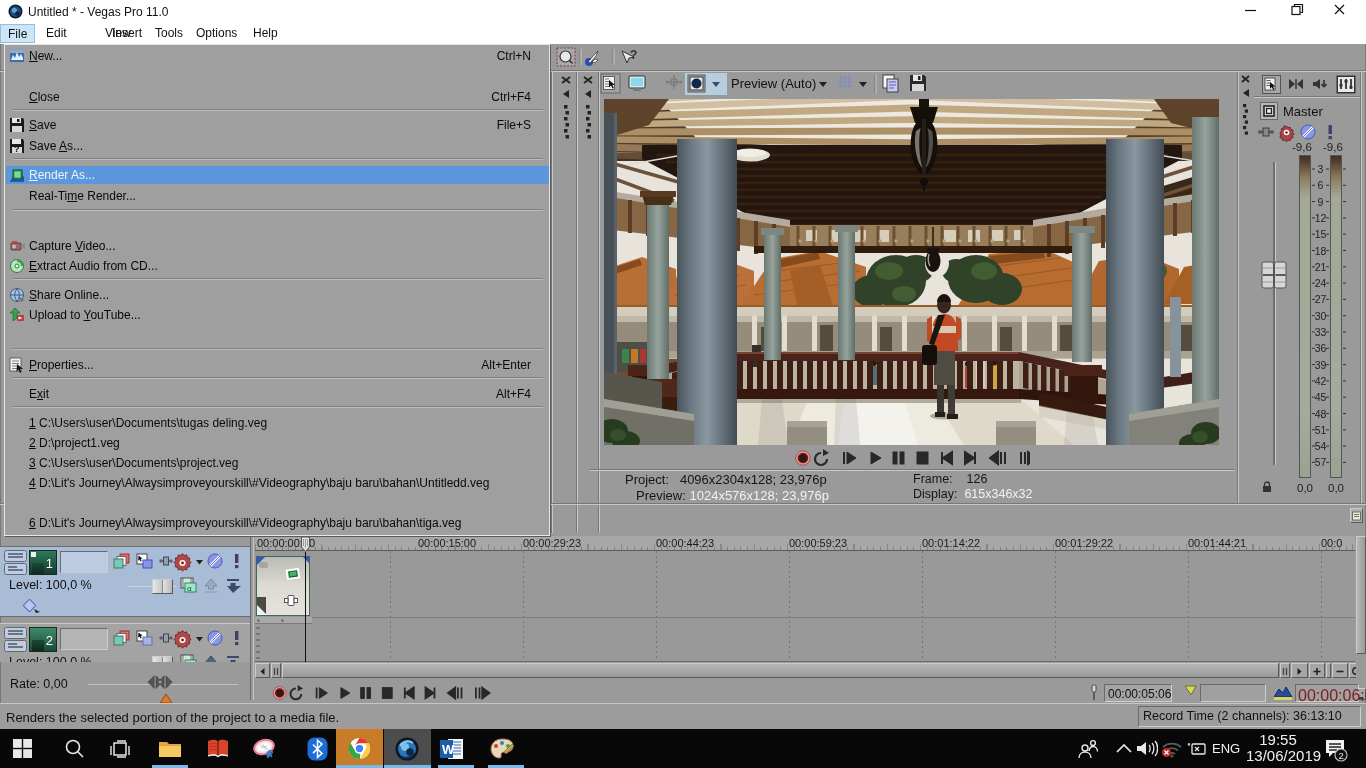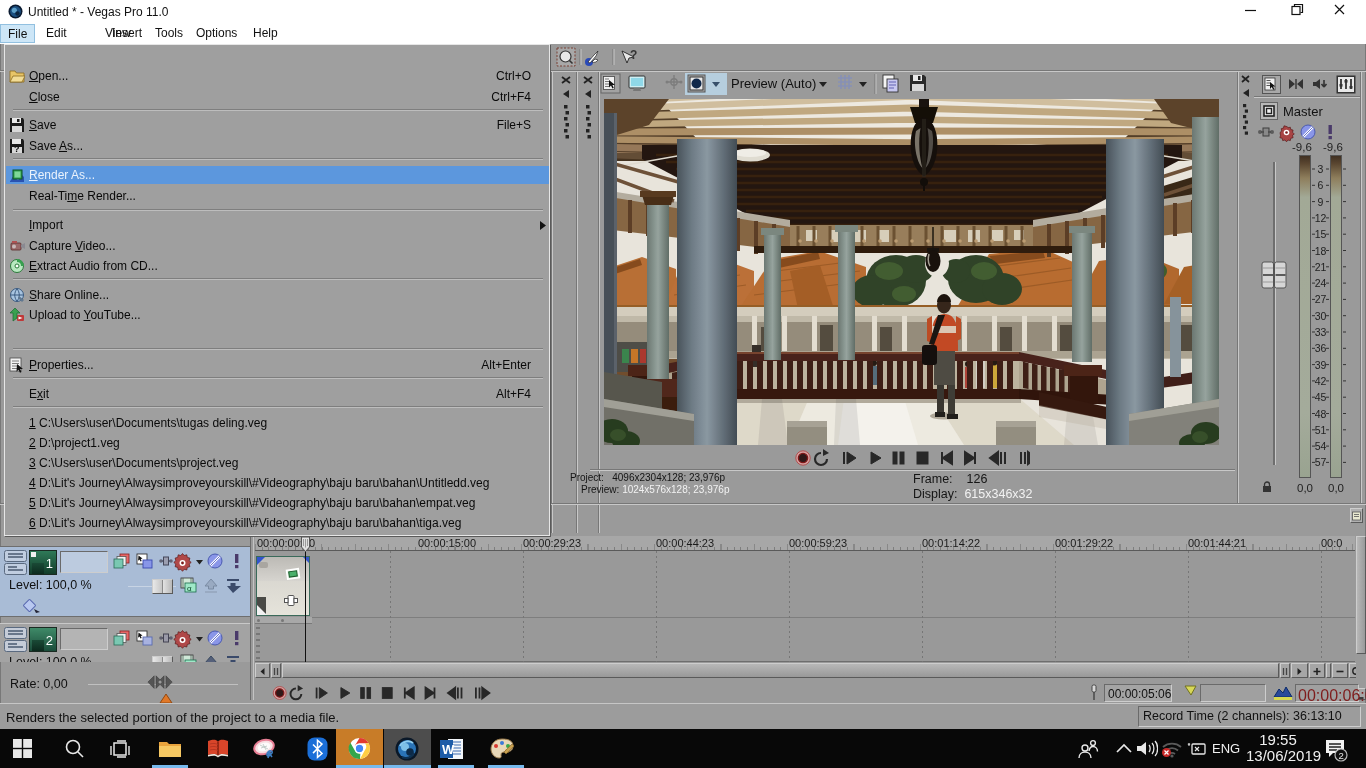--- a/index.html
+++ b/index.html
@@ -478,21 +478,21 @@
               <rect x="110" y="4" width="4" height="12"></rect>
      <rect x="127" y="4" width="11" height="12"></rect>
      <path d="M152 4v12M162 4l-9 6 9 6z" stroke-width="2"></path>
      <path d="M185 4v12M175 4l9 6-9 6z" stroke-width="2"></path>
      <path d="M208 4l-8 6 8 6zM211 4v12M215 4v12" stroke-width="2"></path>
      <path d="M224 4l8 6-8 6zM221 4v12M217 4v12" stroke-width="2" transform="translate(14,0)"></path>
     </g>
    </g>
   </svg>
   <div class="abs groove-h" style="left:590px;top:425px;width:645px;"></div>
-  <div class="abs" style="left:570px;top:428px;font-size:10px;color:#151515;">
+  <div class="abs" style="left:625px;top:428px;font-size:13px;color:#151515;">
    <div>Project:&nbsp;&nbsp;&nbsp;4096x2304x128; 23,976p</div>
    <div style="margin-top:1px;margin-left:11px;">Preview: <span style="color:#f2f2f2;">1024x576x128; 23,976p</span></div>
   </div>
   <div class="abs" style="left:913px;top:428px;font-size:12.5px;color:#151515;">
    <div>Frame:&nbsp;&nbsp;&nbsp;&nbsp;126</div>
    <div style="margin-top:1px;">Display:&nbsp;&nbsp;<span style="color:#f2f2f2;">615x346x32</span></div>
   </div>
   <div class="abs groove-h" style="left:0px;top:459px;width:1366px;"></div>
  </div>
 
@@ -1037,27 +1037,28 @@
 <style>
 #filemenu{position:absolute;left:4px;top:44px;width:546px;height:492px;background:#9f9f9f;
  border:1px solid #e6e6e6;box-shadow:1px 1px 0 #5a5a5a;font-size:12px;color:#0a0a0a;}
 .fmi{position:absolute;left:1px;width:543px;height:20px;line-height:20px;}
 .fmi .lbl{position:absolute;left:23px;top:0;white-space:nowrap;}
 .fmi .sc{position:absolute;right:18px;top:0;}
 .fmsep{position:absolute;left:8px;width:530px;border-top:1px solid #7e7e7e;border-bottom:1px solid #bdbdbd;}
 .fmi svg{position:absolute;left:3px;top:2px;}
 </style>
 <div id="filemenu">
- <div class="fmi" style="top:21px;">
+ <div class="fmi" style="top:1px;">
   <svg width="16" height="16" viewBox="0 0 16 16">
-          <path d="M1 3h5l1.5 2H15v9H1z" fill="#e8c568" stroke="#8a6b20" stroke-width="0.8"></path>
-          <path d="M1 14l3-6h12l-3 6z" fill="#f2dc96" stroke="#8a6b20" stroke-width="0.8"></path>
+          <rect x="1" y="2" width="14" height="12" fill="#3c6cb4"></rect>
+          <rect x="1" y="2" width="14" height="3" fill="#88aad8"></rect>
+          <path d="M2 12l2-5 2 3 2-6 2 5 2-3 2 4v2H2z" fill="#e8eef8"></path>
         </svg>
-  <span class="lbl"><u>O</u>pen...</span>
-        <span class="sc">Ctrl+O</span>
+  <span class="lbl"><u>N</u>ew...</span>
+        <span class="sc">Ctrl+N</span>
       </div>
  <div class="fmi" style="top:42px;">
         <span class="lbl"><u>C</u>lose</span>
         <span class="sc">Ctrl+F4</span>
       </div>
  <div class="fmsep" style="top:64px;"></div>
  <div class="fmi" style="top:70px;">
   <svg width="16" height="16" viewBox="0 0 16 16">
           <path d="M1 1h13l1 2v12H1z" fill="#1a1a1a"></path>
           <rect x="3" y="1" width="9" height="5" fill="#e8e8e8"></rect>
@@ -1082,26 +1083,20 @@
           <path d="M1 13c2-1 2-5 4-5s2 4 4 4 2-5 4-5l2 2v5H1z" fill="#2a52b0"></path>
           <rect x="4" y="2" width="9" height="9" fill="#2f9e4f" stroke="#0c5424" stroke-width="1"></rect>
           <rect x="5.5" y="3.5" width="6" height="6" fill="#7fd898"></rect>
         </svg>
   <span class="lbl"><u>R</u>ender As...</span>
       </div>
  <div class="fmi" style="top:141px;">
         <span class="lbl">Real-Ti<u>m</u>e Render...</span>
       </div>
  <div class="fmsep" style="top:164px;"></div>
- <div class="fmi" style="top:170px;">
-        <span class="lbl"><u>I</u>mport</span>
-  <svg style="left:534px;top:6px;" width="6" height="9" viewBox="0 0 6 9">
-          <path d="M0 0l6 4.5L0 9z" fill="#111"></path>
-        </svg>
-      </div>
  <div class="fmi" style="top:191px;">
   <svg width="16" height="16" viewBox="0 0 16 16">
           <rect x="2" y="5" width="10" height="7" rx="1" fill="#9a6a6a" stroke="#5a2a2a" stroke-width="0.8"></rect>
           <circle cx="5" cy="8.5" r="2" fill="#c8b8b8"></circle>
           <path d="M12 7l4-2v6l-4-2z" fill="#8a8a92"></path>
           <rect x="3" y="3" width="5" height="2" fill="#b05050"></rect>
         </svg>
   <span class="lbl">Capture <u>V</u>ideo...</span>
       </div>
  <div class="fmi" style="top:211px;">
@@ -1150,20 +1145,17 @@
       </div>
  <div class="fmi" style="top:388px;">
         <span class="lbl"><u>2</u> D:\project1.veg</span>
       </div>
  <div class="fmi" style="top:408px;">
         <span class="lbl"><u>3</u> C:\Users\user\Documents\project.veg</span>
       </div>
  <div class="fmi" style="top:428px;">
         <span class="lbl"><u>4</u> D:\Lit's Journey\Alwaysimproveyourskill\#Videography\baju baru\bahan\Untitledd.veg</span>
       </div>
- <div class="fmi" style="top:448px;">
-        <span class="lbl"><u>5</u> D:\Lit's Journey\Alwaysimproveyourskill\#Videography\baju baru\bahan\empat.veg</span>
-      </div>
  <div class="fmi" style="top:468px;">
         <span class="lbl"><u>6</u> D:\Lit's Journey\Alwaysimproveyourskill\#Videography\baju baru\bahan\tiga.veg</span>
       </div>
 </div>
 
 </div>
 </body></html>

